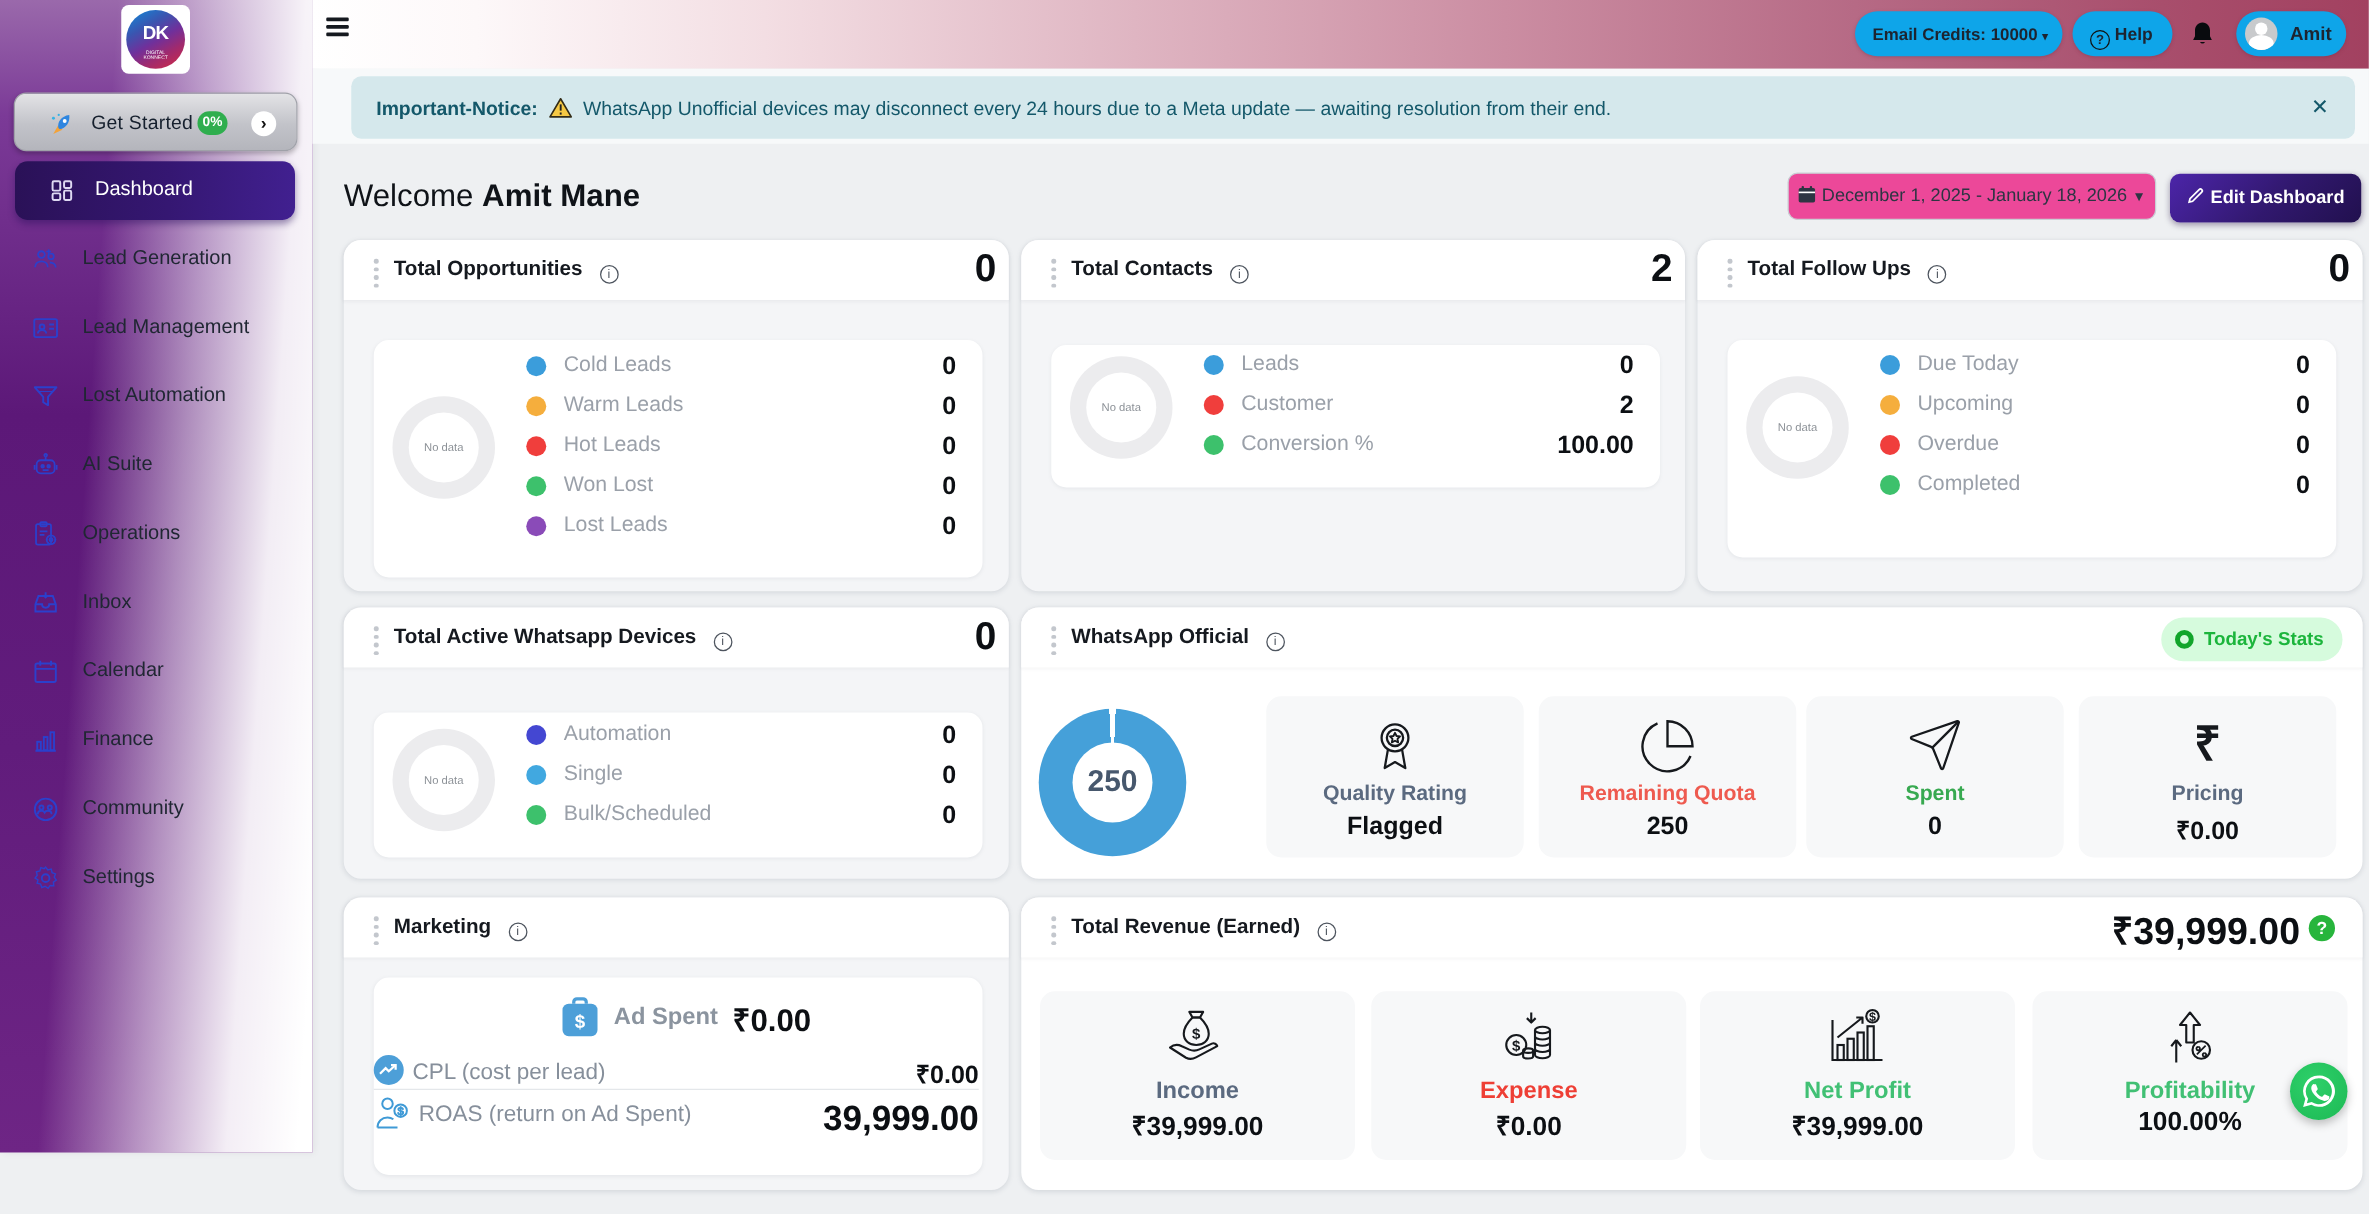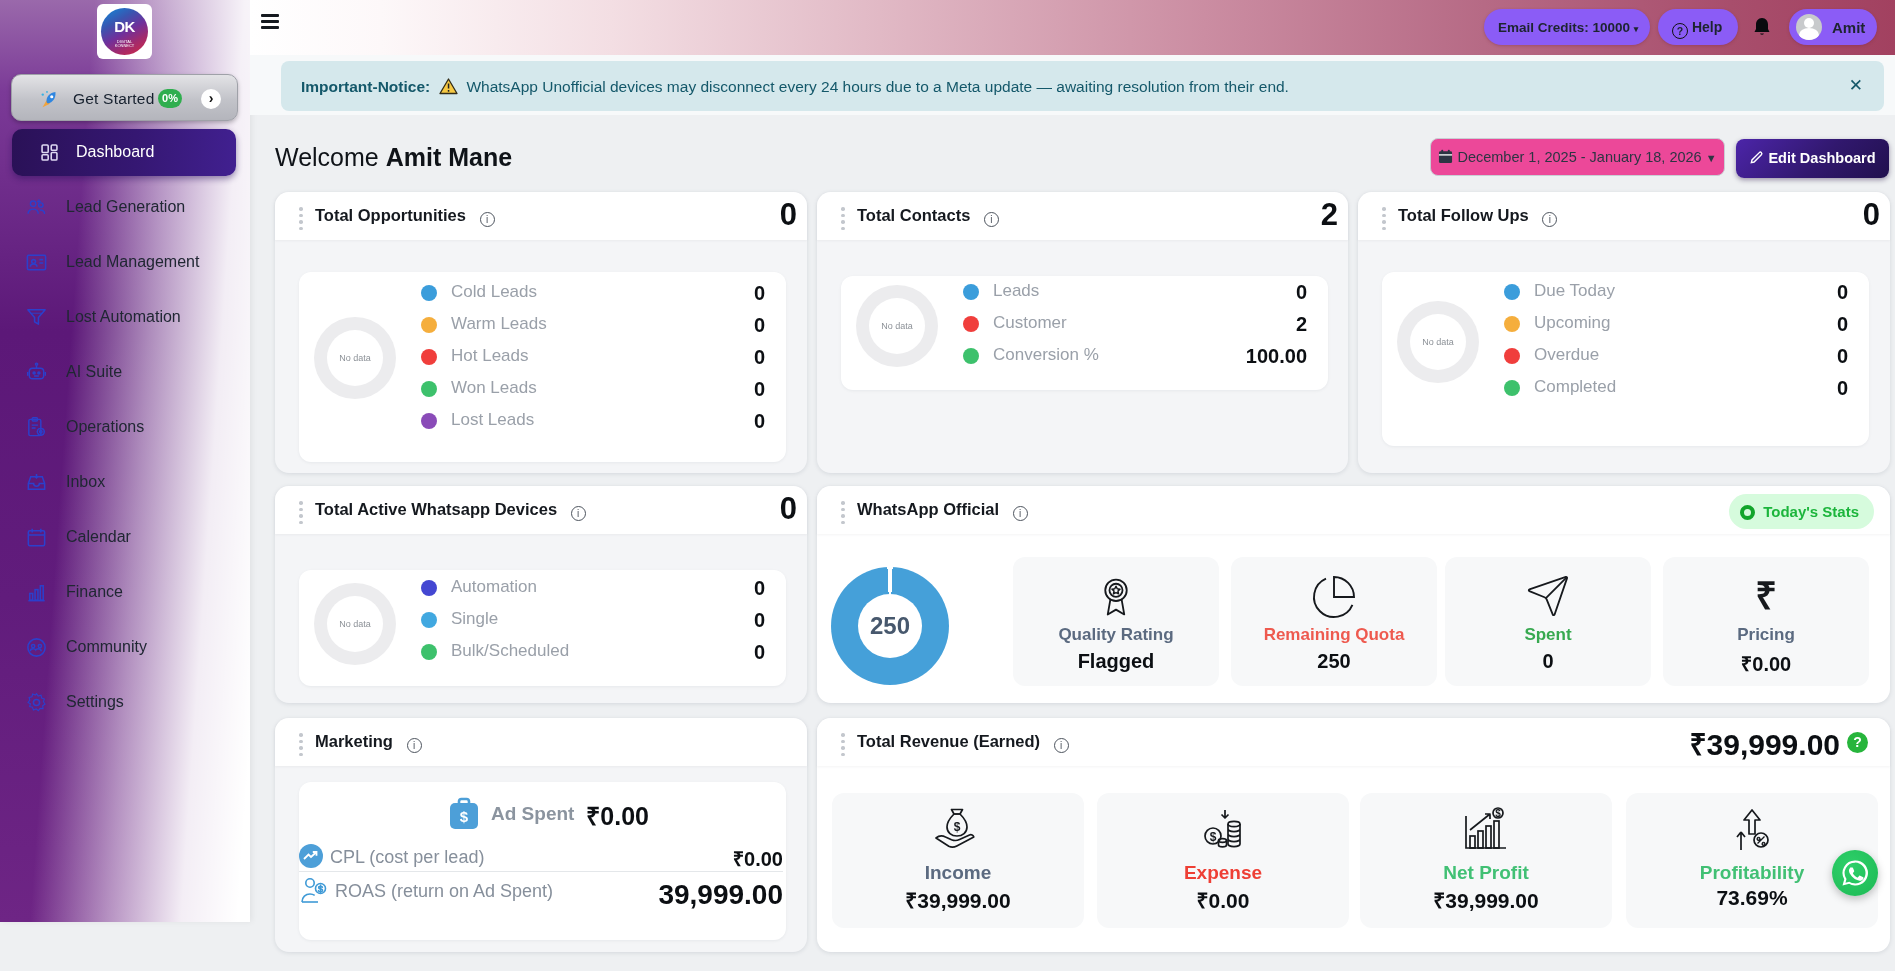--- a/index.html
+++ b/index.html
@@ -25,21 +25,21 @@
   background:linear-gradient(92deg,#2a1157 0%,#351772 55%,#412090 100%); box-shadow:0 3px 6px rgba(40,15,90,0.45); }
 #nav-active .lbl { position:absolute; left:64px; top:14px; color:#fff; font-size:16px; }
 .navitem { position:absolute; left:0; width:250px; height:40px; }
 .navitem .ic { position:absolute; left:25px; top:-1px; width:23px; height:23px; }
 .navitem .lbl { position:absolute; left:66px; top:1px; font-size:16px; color:#202733; }
 
 #topbar { position:absolute; left:250px; top:0; width:1645px; height:55px;
   background:linear-gradient(90deg,#ffffff 0%,#fdf8f9 8%,#f3dee3 22%,#dfb5c2 40%,#cb8da2 58%,#b66a85 75%,#a84e6c 90%,#a24160 100%); }
 #burger { position:absolute; left:261px; top:14px; width:18px; height:15px; }
 #burger div { height:2.6px; background:#15191f; margin-bottom:3.4px; border-radius:1px;}
-.pill { position:absolute; top:9px; height:36px; background:#8b5cf6; border-radius:18px; box-shadow:0 1px 3px rgba(120,40,60,0.35); font-size:14.5px; font-weight:bold; color:#1d2430;text-decoration:underline; }
+.pill { position:absolute; top:9px; height:36px; background:#0ea5e9; border-radius:18px; box-shadow:0 1px 3px rgba(120,40,60,0.35); font-size:14.5px; font-weight:bold; color:#1d2430;text-decoration:underline; }
 
 #banner { position:absolute; left:281px; top:61px; width:1603px; height:50px; background:#d5e8ec; border-radius:8px; }
 #banner .txt { position:absolute; left:20px; top:17px; font-size:15.5px; color:#14586a; }
 #banner .x { position:absolute; right:21px; top:14px; font-size:17px; color:#14586a; }
 
 #welcome { position:absolute; left:275px; top:143px; font-size:25px; color:#0f1318; font-weight:normal;}
 #datepill { position:absolute; left:1430px; top:138px; width:295px; height:38px; background:#ec4899; border:1px solid #c9ced4; border-radius:8px; font-size:14.5px; color:#2d3543; line-height:36px; text-align:center; }
 #editbtn { position:absolute; left:1736px; top:139px; width:153px; height:39px; background:linear-gradient(135deg,#4c25a9 0%,#31186e 55%,#21104e 100%); border-radius:8px; color:#fff; font-size:14.5px; font-weight:bold; text-align:center; line-height:39px; box-shadow:0 2px 5px rgba(30,10,60,0.4);}
 
 .card { position:absolute; background:#f4f5f7; border-radius:14px; box-shadow:0 1px 4px rgba(100,110,125,0.18); }
@@ -251,21 +251,21 @@
         <span class="lab">Warm Leads</span>
         <span class="val">0</span>
       </div>
 <div class="leg" style="left:122px;top:74px;width:344px;height:22px;">
         <span class="dot" style="background:#f03e3c"></span>
         <span class="lab">Hot Leads</span>
         <span class="val">0</span>
       </div>
 <div class="leg" style="left:122px;top:106px;width:344px;height:22px;">
         <span class="dot" style="background:#3dc16c"></span>
-        <span class="lab">Won Leads</span>
+        <span class="lab">Won Lost</span>
         <span class="val">0</span>
       </div>
 <div class="leg" style="left:122px;top:138px;width:344px;height:22px;">
         <span class="dot" style="background:#8a4bb8"></span>
         <span class="lab">Lost Leads</span>
         <span class="val">0</span>
       </div>
  </div>
 </div>
 
@@ -509,21 +509,21 @@
       <div class="rval">₹39,999.00</div>
     </div>
  <div class="rbox" style="left:809px;">
       <div class="ric"><svg width="46" height="46" viewBox="0 0 46 46" fill="none" stroke="#16191d" stroke-width="1.7">
           <path d="M23 4l8 10h-5v14h-6V14h-5Z" stroke-linejoin="round"></path>
           <path d="M12 44V26M12 26l-4 5M12 26l4 5"></path>
           <circle cx="32" cy="34" r="7"></circle>
           <path d="M28.5 37.5l7-7M29.5 31.5a1.4 1.4 0 1 0 .1 0M34.5 36.5a1.4 1.4 0 1 0 .1 0" stroke-width="1.4"></path>
         </svg></div>
       <div class="rlab" style="color:#41c074;">Profitability</div>
-      <div class="rval">73.69%</div>
+      <div class="rval">100.00%</div>
     </div>
 </div>
 
 <div style="position:absolute;left:1832px;top:850px;width:46px;height:46px;border-radius:50%;background:radial-gradient(circle at 40% 35%,#2ed06a,#1db954);box-shadow:0 3px 8px rgba(0,0,0,0.25);">
  <svg width="30" height="30" viewBox="0 0 24 24" style="position:absolute;left:8px;top:8px" fill="#fff">
       <path d="M12 2a9.9 9.9 0 0 0-8.6 14.9L2 22l5.3-1.4A10 10 0 1 0 12 2Zm0 1.7a8.3 8.3 0 1 1-4.2 15.4l-.3-.2-3.1.8.8-3-.2-.3A8.3 8.3 0 0 1 12 3.7Zm-3.1 3.7c-.2 0-.5.1-.7.3-.3.3-1 1-1 2.4s1 2.8 1.2 3c.1.2 2 3.1 4.9 4.3 2.4 1 2.9.8 3.4.7.5 0 1.7-.7 1.9-1.3.2-.7.2-1.2.2-1.3-.1-.1-.3-.2-.6-.4l-2.1-1c-.3-.1-.5-.2-.7.1l-1 1.2c-.2.2-.3.2-.6.1a7 7 0 0 1-2-1.3 7.7 7.7 0 0 1-1.4-1.8c-.2-.3 0-.4.1-.6l.5-.6c.2-.2.2-.3.3-.5v-.5L10.4 8c-.2-.5-.4-.5-.6-.5h-.9Z"></path>
     </svg>
 </div>
 
 </body></html>

